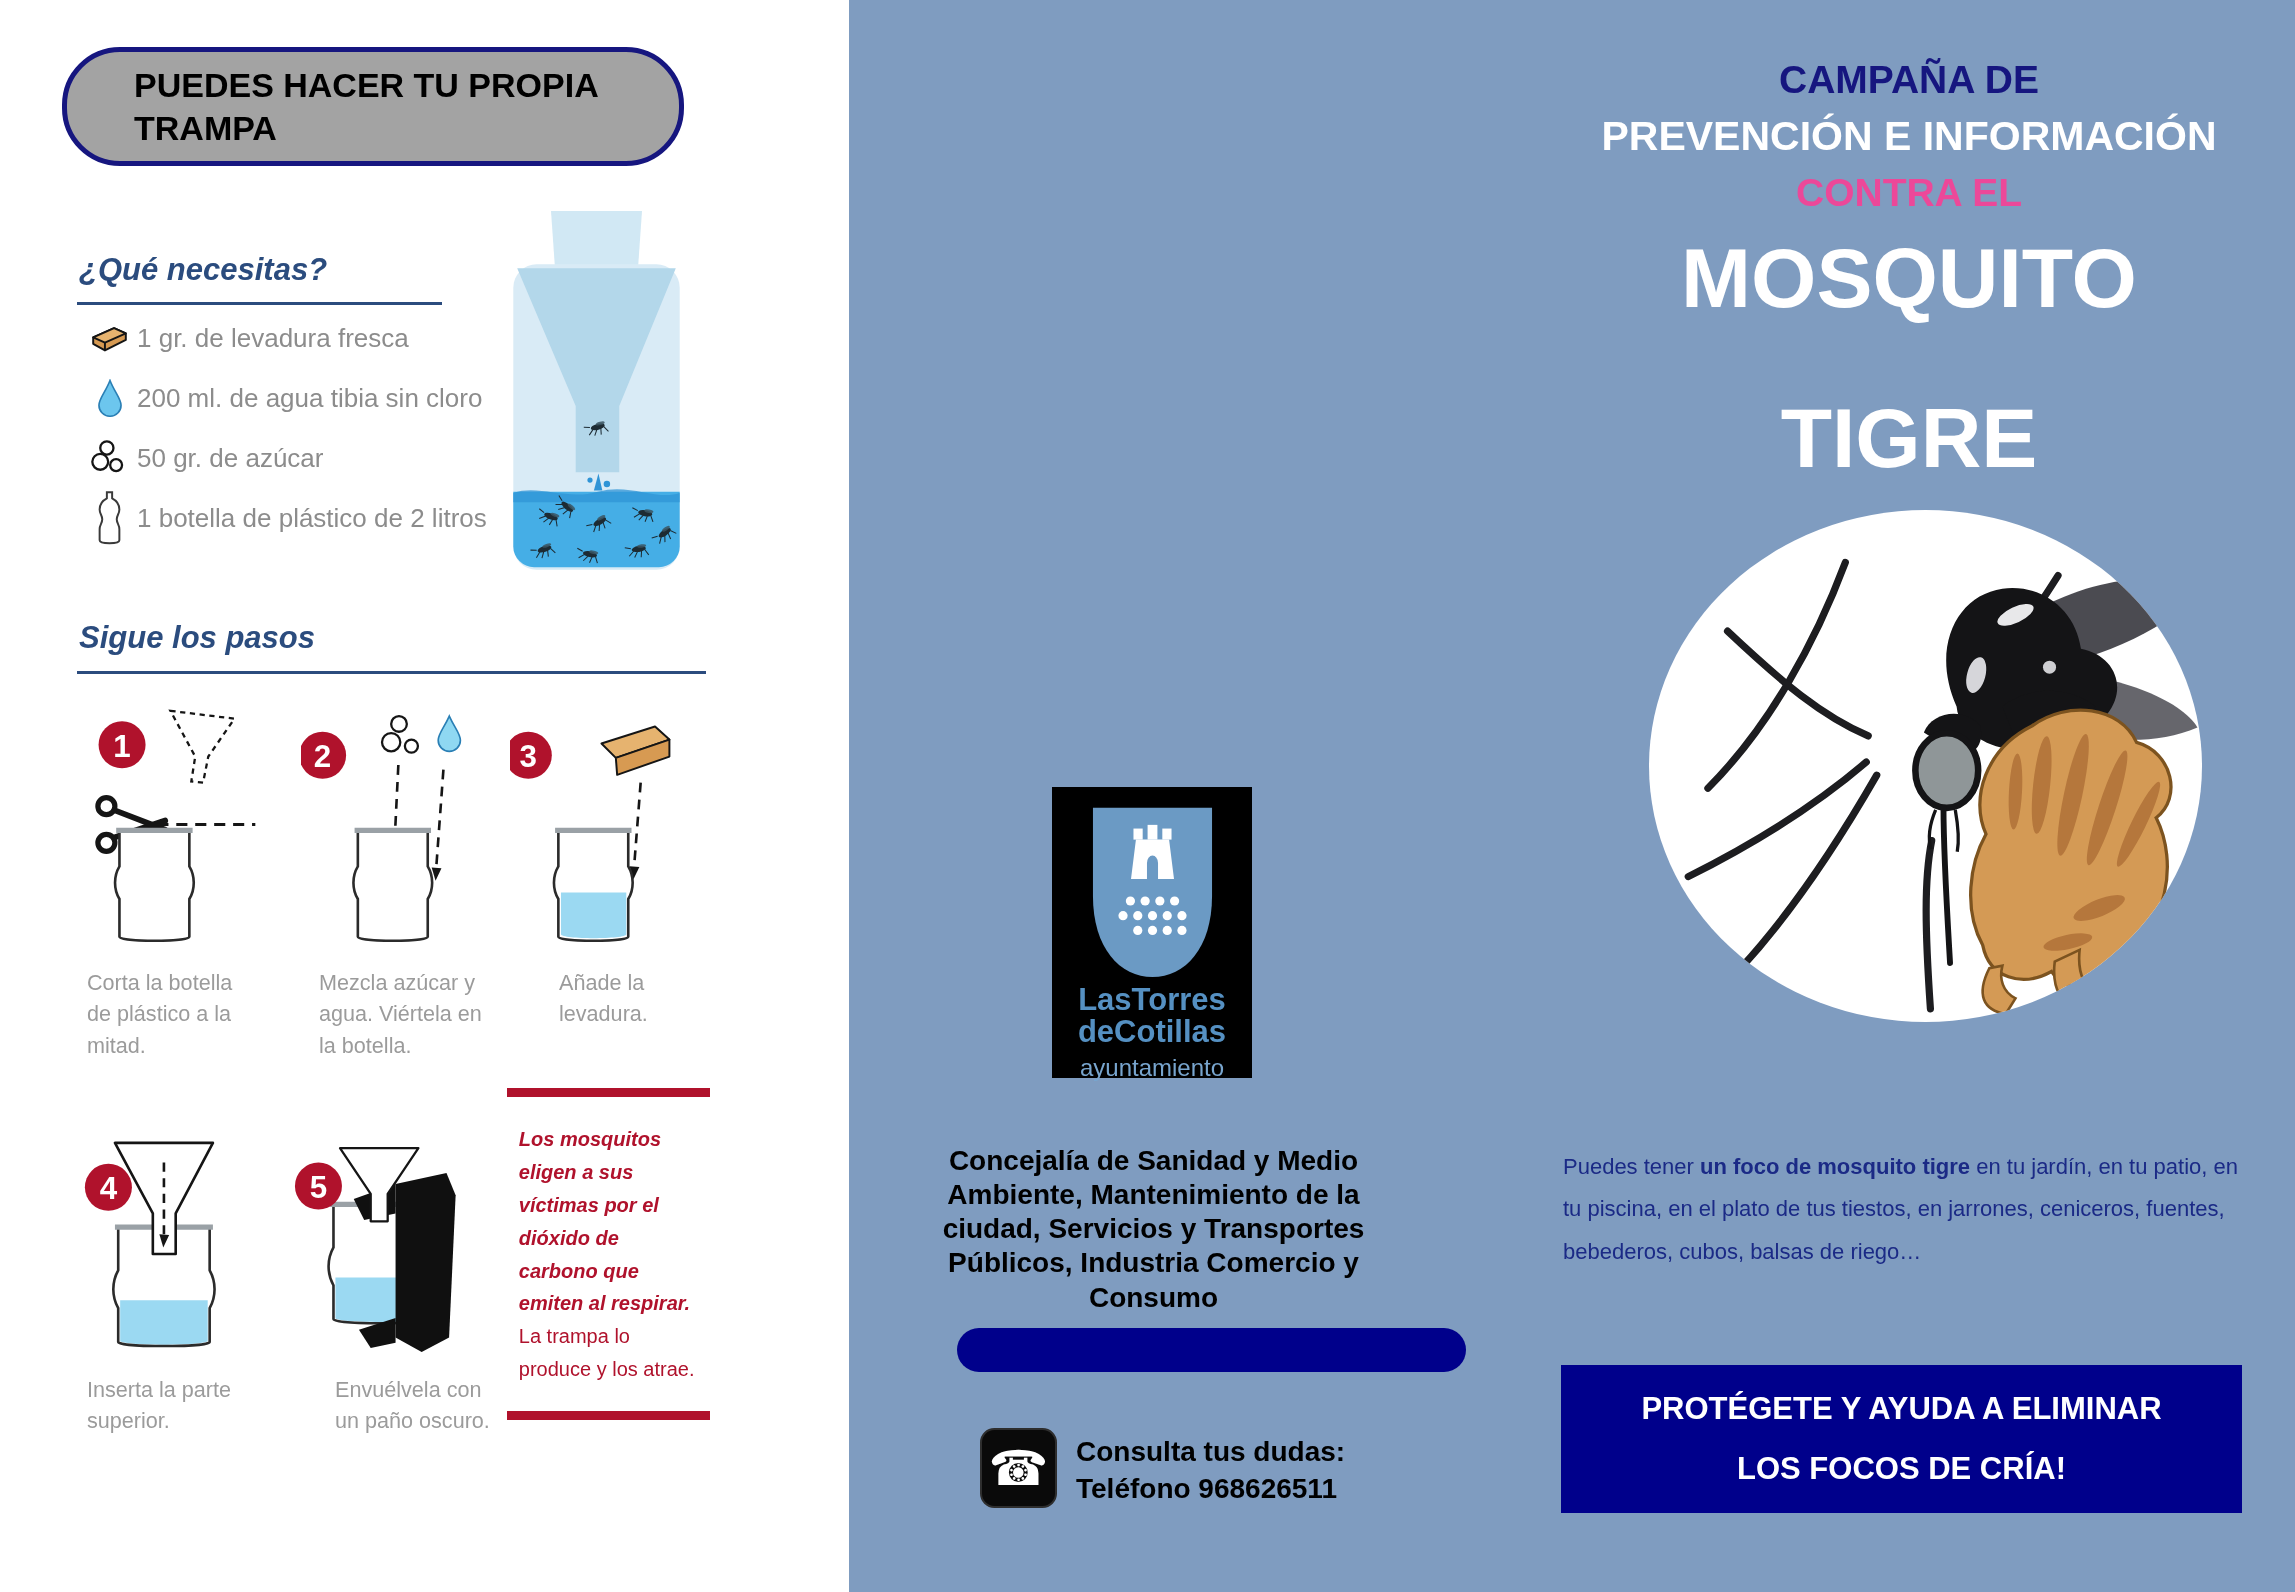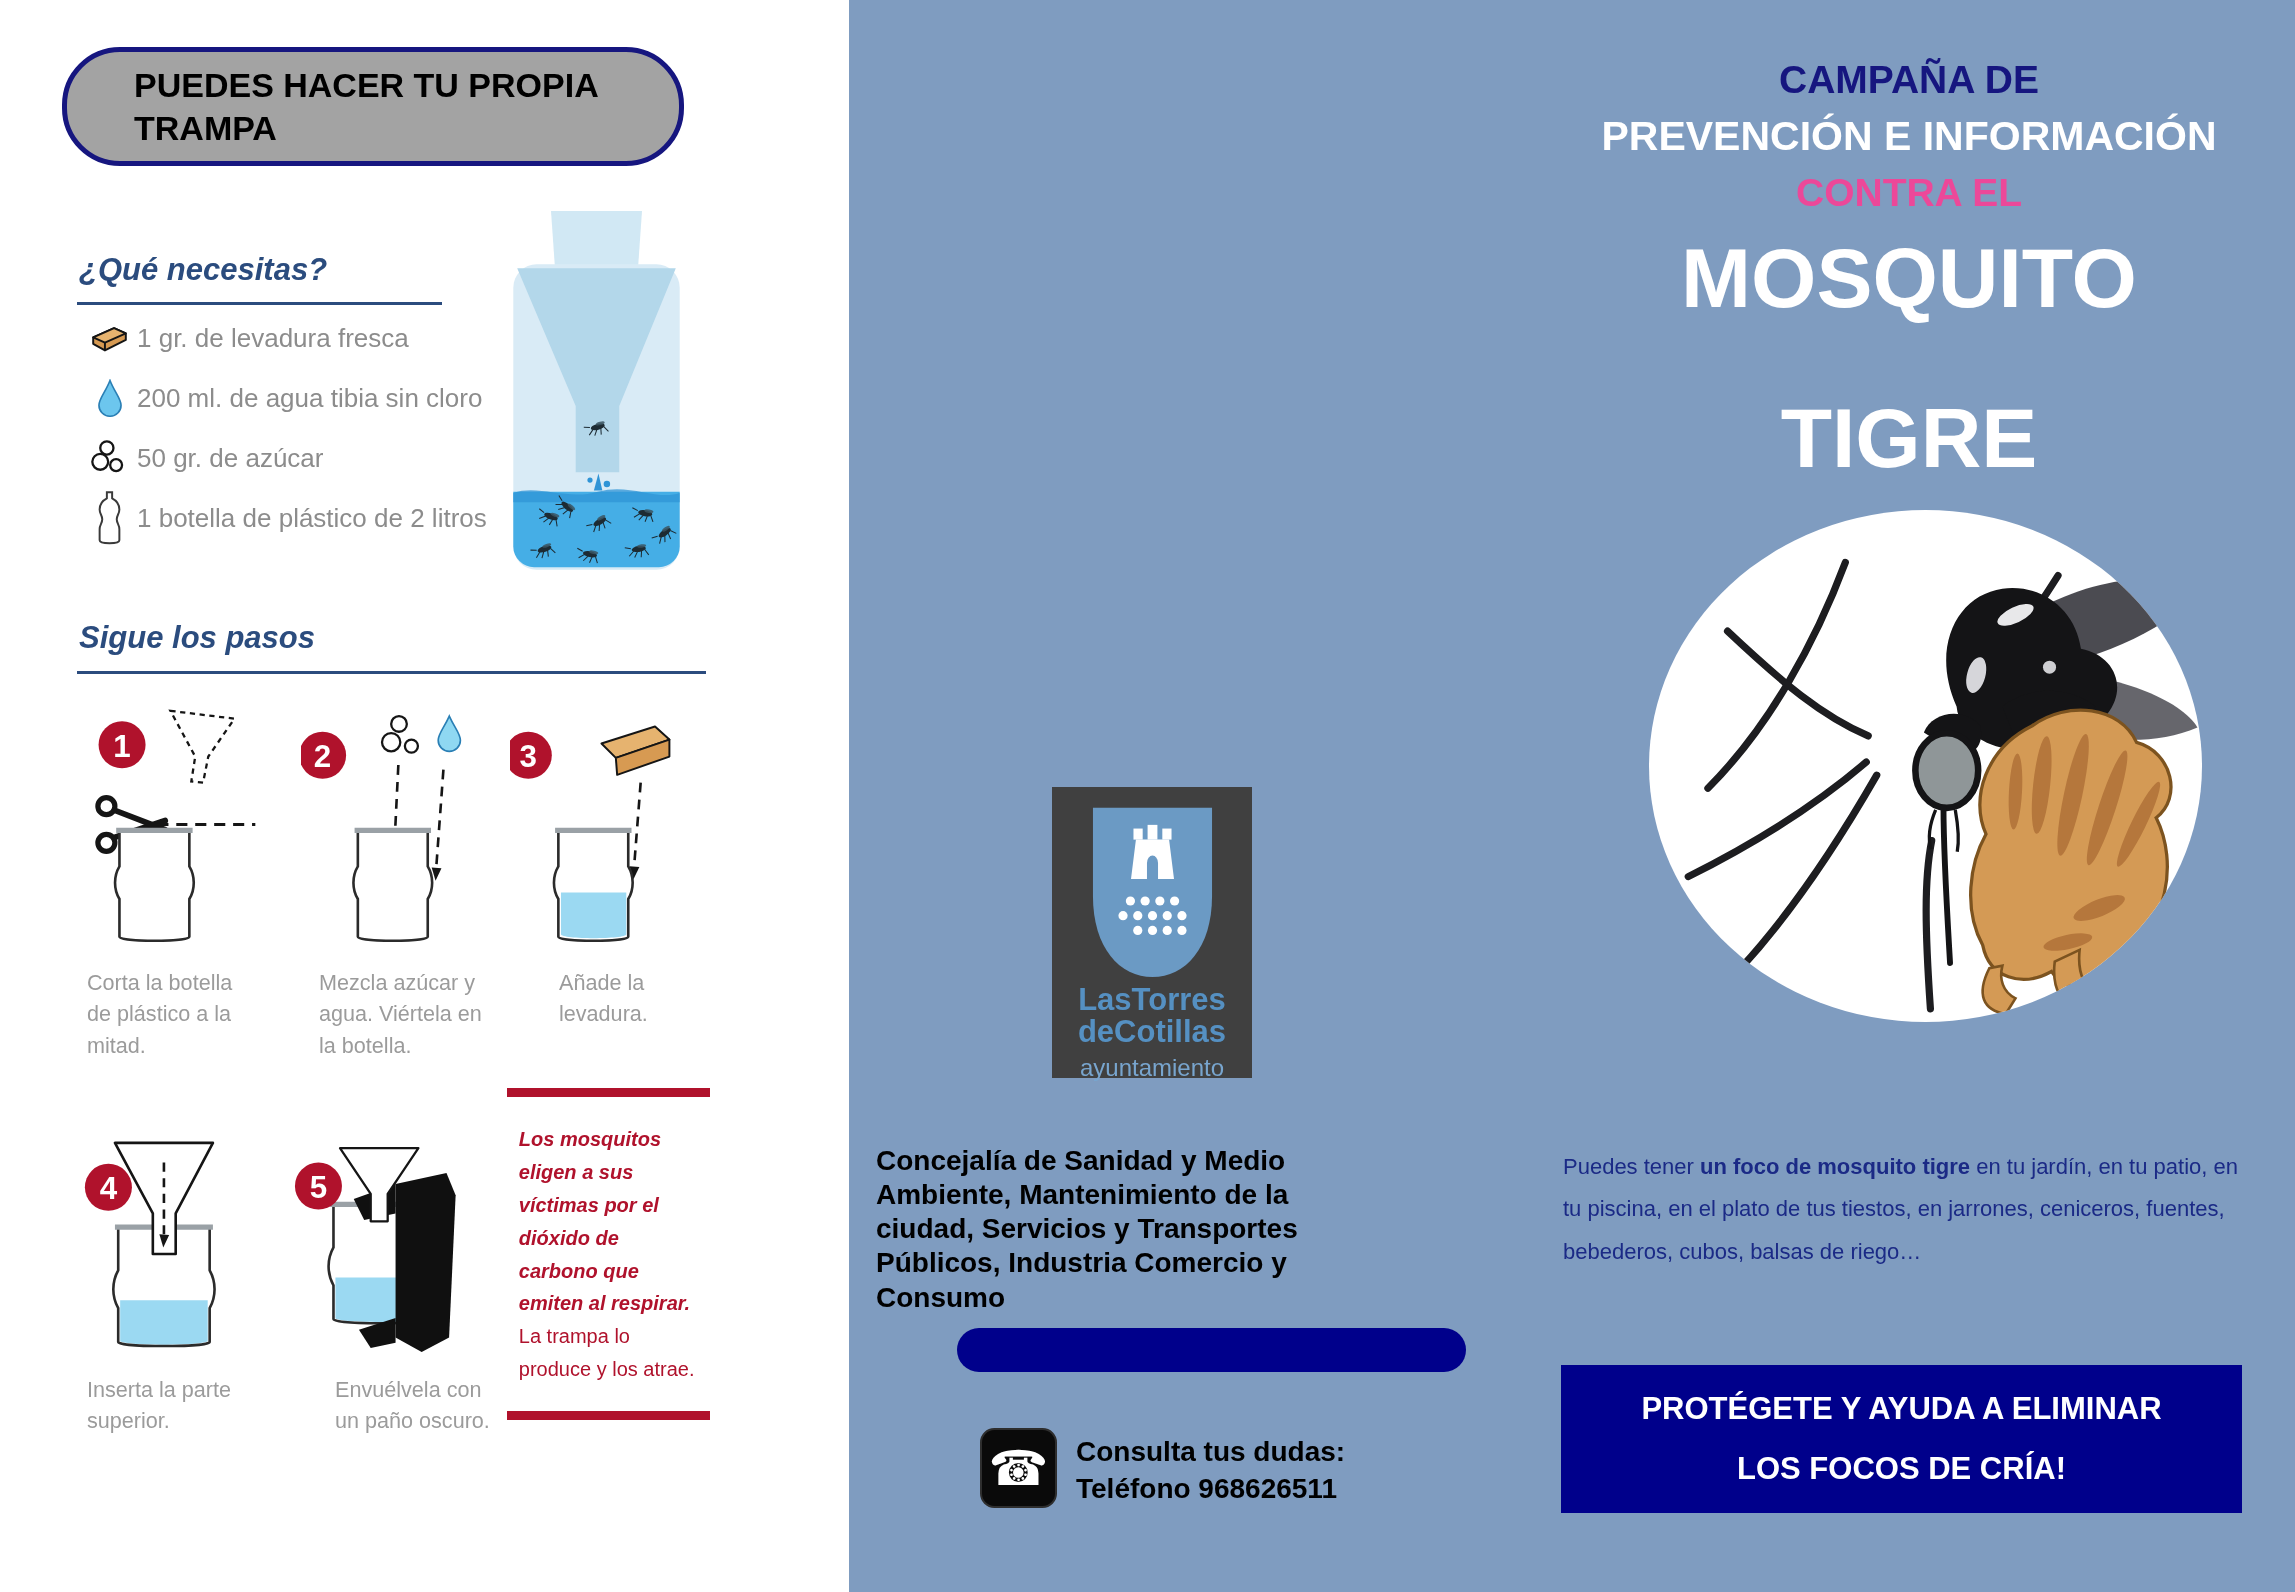--- a/index.html
+++ b/index.html
@@ -33,25 +33,25 @@
 
   .note-block {
     left:507px; top:1088px; width:203px; height:332px;
     display:flex; flex-direction:column; justify-content:space-between;
   }
   .note-bar { height:9.2px; background:#b0122c; width:100%; }
   .note-text { padding:10.5px 10.5px 9.2px 11.8px; font-size:20px; line-height:1.64; color:#b0122c; }
   .note-bold { font-weight:bold; font-style:italic; }
 
   
-  .logo-card { left:1052px; top:787px; width:200px; height:291px; background:#404040; text-align:center; }
+  .logo-card { left:1052px; top:787px; width:200px; height:291px; background:#000000; text-align:center; }
   .logo-name { font-size:31px; font-weight:bold; color:#5590c2; line-height:1.02; }
   .logo-sub { font-size:24px; color:#78a5ce; margin-top:6.5px; }
 
-  .dept-text { left:876px; top:1144px; width:487px; font-size:28px; font-weight:bold; color:#000; line-height:1.22; }
+  .dept-text { left:910px; top:1144px; width:487px; font-size:28px; font-weight:bold; color:#000; line-height:1.22;text-align:center; }
 
   .navy-pill { left:957px; top:1328px; width:509px; height:44px; background:#00008b; border-radius:22px; }
 
   .phone-badge {
     left:980px; top:1428px; width:77px; height:80px; background:#0a0a0a;
     border-radius:14.4px; border:2px solid #2e2e2e;
     display:flex; align-items:center; justify-content:center;
   }
   .phone-glyph { color:#fff; font-size:48px; font-family:"DejaVu Sans", sans-serif; line-height:1; }
   .phone-text { left:1076px; top:1434px; font-size:28px; font-weight:bold; color:#000; line-height:1.32; }

